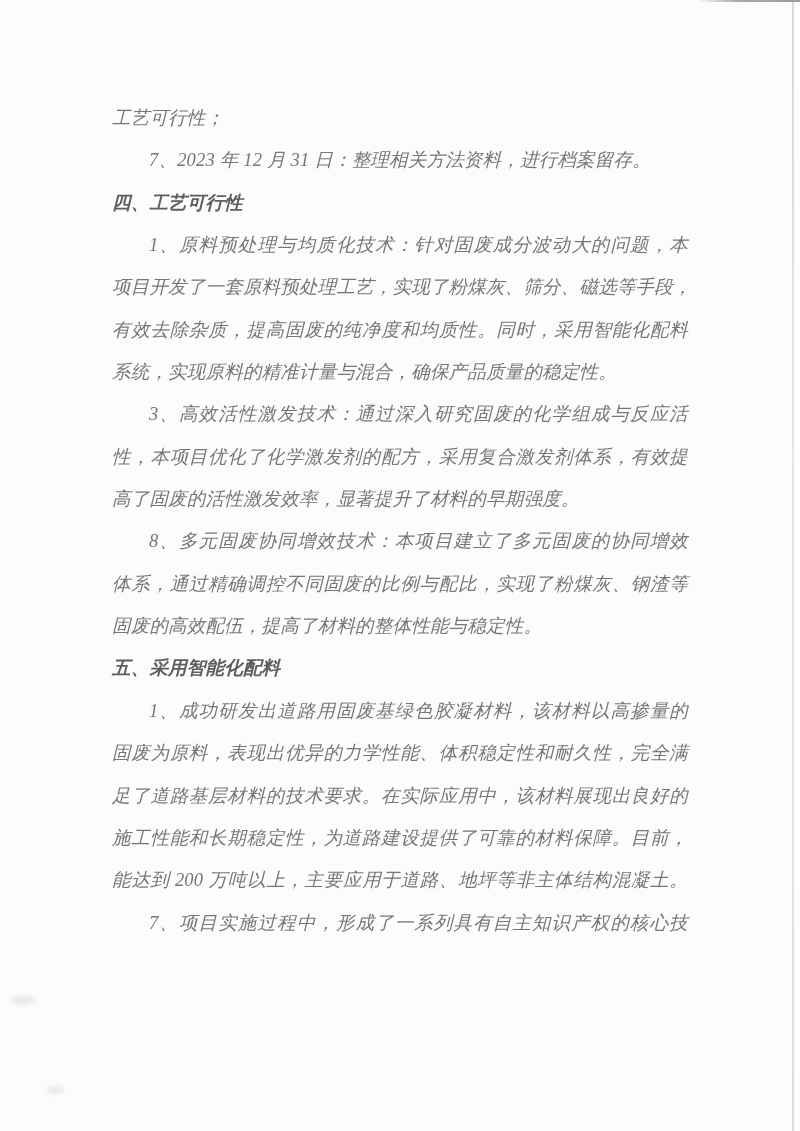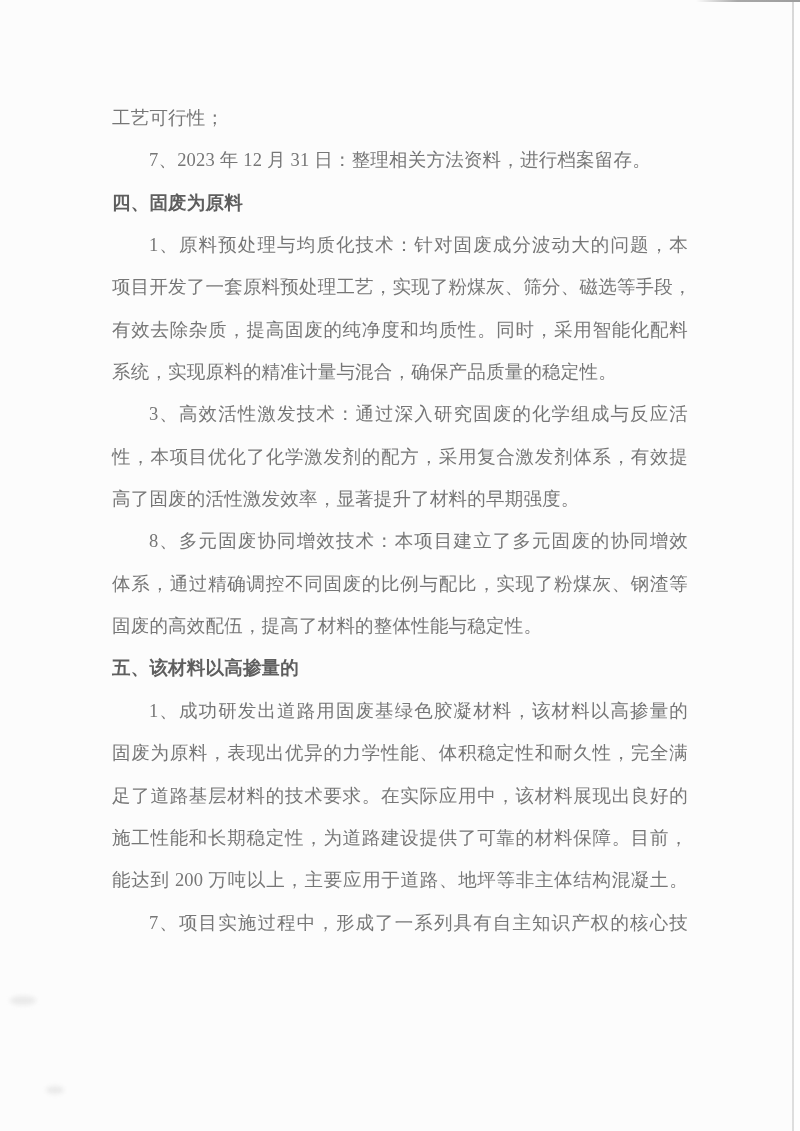--- a/index.html
+++ b/index.html
@@ -7,20 +7,21 @@
     padding: 0;
     background: #fcfcfc;
   }
   .page {
     position: relative;
     width: 800px;
     height: 1131px;
     background: #fcfcfc;
     overflow: hidden;
     font-family: "Liberation Serif", "DejaVu Serif", serif;
+    font-style: italic;
   }
   
   .scan-edge-line {
     position: absolute;
     left: 792px;
     top: 0;
     width: 2px;
     height: 1131px;
     background: linear-gradient(180deg, #cfcfcf 0%, #e0e0e0 40%, #d6d6d6 100%);
     opacity: 0.8;
@@ -82,32 +83,32 @@
 <div class="page">
   <div class="scan-right-paper"></div>
   <div class="scan-edge-line"></div>
   <div class="scan-top-strip"></div>
   <div class="scan-smudge smudge-1"></div>
   <div class="scan-smudge smudge-2"></div>
 
   <div class="content">
       <div class="line">工艺可行性；</div>
       <div class="line indent">7、2023 年 12 月 31 日：整理相关方法资料，进行档案留存。</div>
-      <div class="line heading">四、固废为原料</div>
+      <div class="line heading">四、工艺可行性</div>
       <div class="line indent fill">1、原料预处理与均质化技术：针对固废成分波动大的问题，本</div>
       <div class="line fill">项目开发了一套原料预处理工艺，实现了粉煤灰、筛分、磁选等手段，</div>
       <div class="line fill">有效去除杂质，提高固废的纯净度和均质性。同时，采用智能化配料</div>
       <div class="line">系统，实现原料的精准计量与混合，确保产品质量的稳定性。</div>
       <div class="line indent fill">3、高效活性激发技术：通过深入研究固废的化学组成与反应活</div>
       <div class="line fill">性，本项目优化了化学激发剂的配方，采用复合激发剂体系，有效提</div>
       <div class="line">高了固废的活性激发效率，显著提升了材料的早期强度。</div>
       <div class="line indent fill">8、多元固废协同增效技术：本项目建立了多元固废的协同增效</div>
       <div class="line fill">体系，通过精确调控不同固废的比例与配比，实现了粉煤灰、钢渣等</div>
       <div class="line">固废的高效配伍，提高了材料的整体性能与稳定性。</div>
-      <div class="line heading">五、该材料以高掺量的</div>
+      <div class="line heading">五、采用智能化配料</div>
       <div class="line indent fill">1、成功研发出道路用固废基绿色胶凝材料，该材料以高掺量的</div>
       <div class="line fill">固废为原料，表现出优异的力学性能、体积稳定性和耐久性，完全满</div>
       <div class="line fill">足了道路基层材料的技术要求。在实际应用中，该材料展现出良好的</div>
       <div class="line fill">施工性能和长期稳定性，为道路建设提供了可靠的材料保障。目前，</div>
       <div class="line fill">能达到 200 万吨以上，主要应用于道路、地坪等非主体结构混凝土。</div>
       <div class="line indent fill">7、项目实施过程中，形成了一系列具有自主知识产权的核心技</div>
     </div>
 </div>
 
 </body></html>

